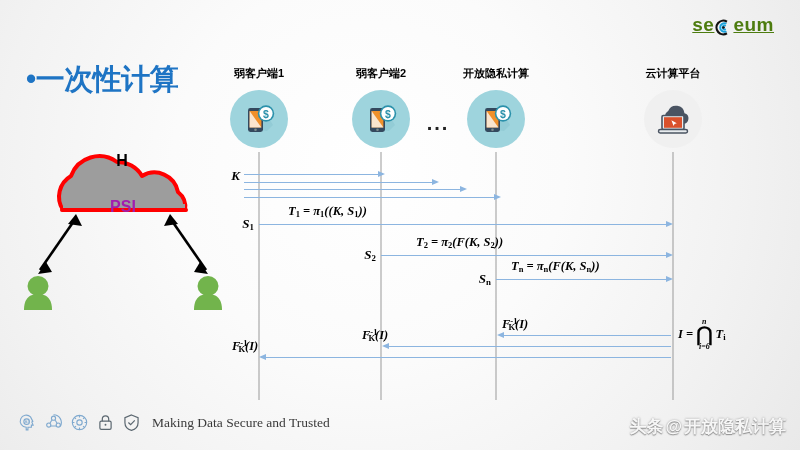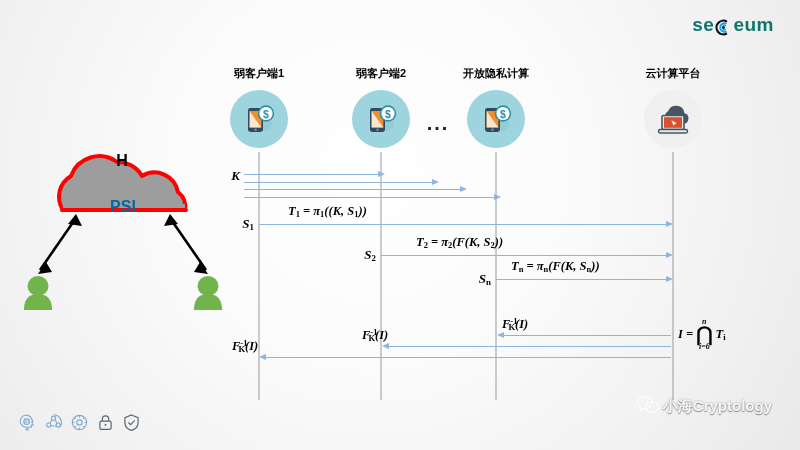--- a/index.html
+++ b/index.html
@@ -21,21 +21,21 @@
   #title-line2{
     left:26px;top:60px;
     font-size:29px;font-weight:bold;color:#1e74c4;
     letter-spacing:-0.5px;white-space:nowrap;
   }
 
   
   #brand-logo{
     right:26px;top:14px;
     display:flex;align-items:center;
-    font-size:19px;font-weight:bold;color:#0f766e;letter-spacing:0.5px;
+    font-size:19px;font-weight:bold;color:#4d7c0f;letter-spacing:0.5px;text-decoration:underline;
   }
   #brand-logo .mark{display:inline-block;width:17px;height:17px;margin:0 1px;position:relative;top:2px;}
 
   
   .party-label{
     font-size:11px;font-weight:bold;color:#000;
     white-space:nowrap;text-align:center;transform:translateX(-50%);
   }
   .party-icon{
     width:58px;height:58px;border-radius:50%;
@@ -62,21 +62,21 @@
   }
   .mlabel{font-size:13px;}
   .flabel{font-size:12.5px;}
   .sub{font-size:0.68em;vertical-align:-0.25em;font-style:normal;}
   .sup{font-size:0.68em;vertical-align:0.45em;font-style:normal;}
 
   
   #psi-group{left:18px;top:138px;width:210px;height:200px;}
   #psi-label{
     left:105px;top:60px;transform:translateX(-50%);
-    font-size:16px;font-weight:bold;color:#0369a1;
+    font-size:16px;font-weight:bold;color:#a21caf;
     font-family:"Liberation Sans",sans-serif;
   }
   #cloud-h-label{
     left:104px;top:14px;transform:translateX(-50%);
     font-size:16px;font-weight:bold;color:#000;
   }
 
   
   #footer-bar{left:18px;bottom:18px;display:flex;align-items:center;gap:7px;}
   #footer-tagline{
@@ -93,20 +93,21 @@
     font-family:"Liberation Sans",sans-serif;
   }
   #wm-wechat{right:28px;bottom:32px;font-size:15px;display:flex;align-items:center;gap:3px;}
   #wm-toutiao{right:14px;bottom:12px;font-size:17px;display:flex;align-items:center;gap:2px;}
 </style>
 </head>
 <body>
 
 <div class="slide">
 
+  <div class="abs" id="title-line2">•一次性计算</div>
 
   <div class="abs" id="brand-logo">
     <span>se</span>
     <span class="mark">
       <svg viewBox="0 0 20 20" width="17" height="17">
         <path d="M14 3.2 A8 8 0 1 0 14 16.8" fill="none" stroke="#111" stroke-width="2.6"></path>
         <path d="M13.4 5.6 A5 5 0 1 0 13.4 14.4" fill="none" stroke="#1ba3dd" stroke-width="2.2"></path>
         <path d="M12.6 8.2 A2.3 2.3 0 1 0 12.6 11.8" fill="none" stroke="#1ba3dd" stroke-width="2"></path>
         <circle cx="10" cy="10" r="1.6" fill="#111"></circle>
       </svg>
@@ -299,31 +300,23 @@
         <path d="M7.3 9.5 V7 a3.7 3.7 0 0 1 7.4 0 v2.5"></path>
         <circle cx="11" cy="13.6" r="1.1" fill="#5b6770" stroke="none"></circle>
       </svg>
     </span>
     <span class="foot-icon">
       <svg viewBox="0 0 22 22" width="19" height="19" fill="none" stroke="#5b6770" stroke-width="1.4">
         <path d="M11 2.3 L18.6 5.3 v6.1 c0 4.6 -3.4 7.6 -7.6 8.8 c-4.2 -1.2 -7.6 -4.2 -7.6 -8.8 V5.3 Z"></path>
         <path d="M7.4 11 l2.6 2.6 l4.8 -5"></path>
       </svg>
     </span>
-  </div>
-
-  <div class="abs wm" id="wm-wechat">
-    <span>
-      <svg viewBox="0 0 26 22" width="24" height="20">
-        <ellipse cx="9.5" cy="8.5" rx="8" ry="6.6" fill="none" stroke="rgba(255,255,255,0.9)" stroke-width="1.3"></ellipse>
-        <path d="M6 14 L4 18 L8.4 15.4" fill="none" stroke="rgba(255,255,255,0.9)" stroke-width="1.3"></path>
-        <circle cx="7" cy="7" r="1" fill="rgba(255,255,255,0.95)"></circle>
-        <circle cx="12" cy="7" r="1" fill="rgba(255,255,255,0.95)"></circle>
-        <ellipse cx="17.5" cy="13.5" rx="7" ry="5.8" fill="none" stroke="rgba(255,255,255,0.9)" stroke-width="1.3"></ellipse>
-        <circle cx="15.4" cy="12.4" r="0.9" fill="rgba(255,255,255,0.95)"></circle>
-        <circle cx="19.6" cy="12.4" r="0.9" fill="rgba(255,255,255,0.95)"></circle>
-      </svg>
-    </span>
-    <span>小海Cryptology</span>
-  </div>
-
+    <span id="footer-tagline">Making Data Secure and Trusted</span>
+  </div>
+
+
+  <div class="abs wm" id="wm-toutiao">
+    <span>头条</span>
+    <span>@</span>
+    <span>开放隐私计算</span>
+  </div>
 
 </div>
 
 </body></html>

